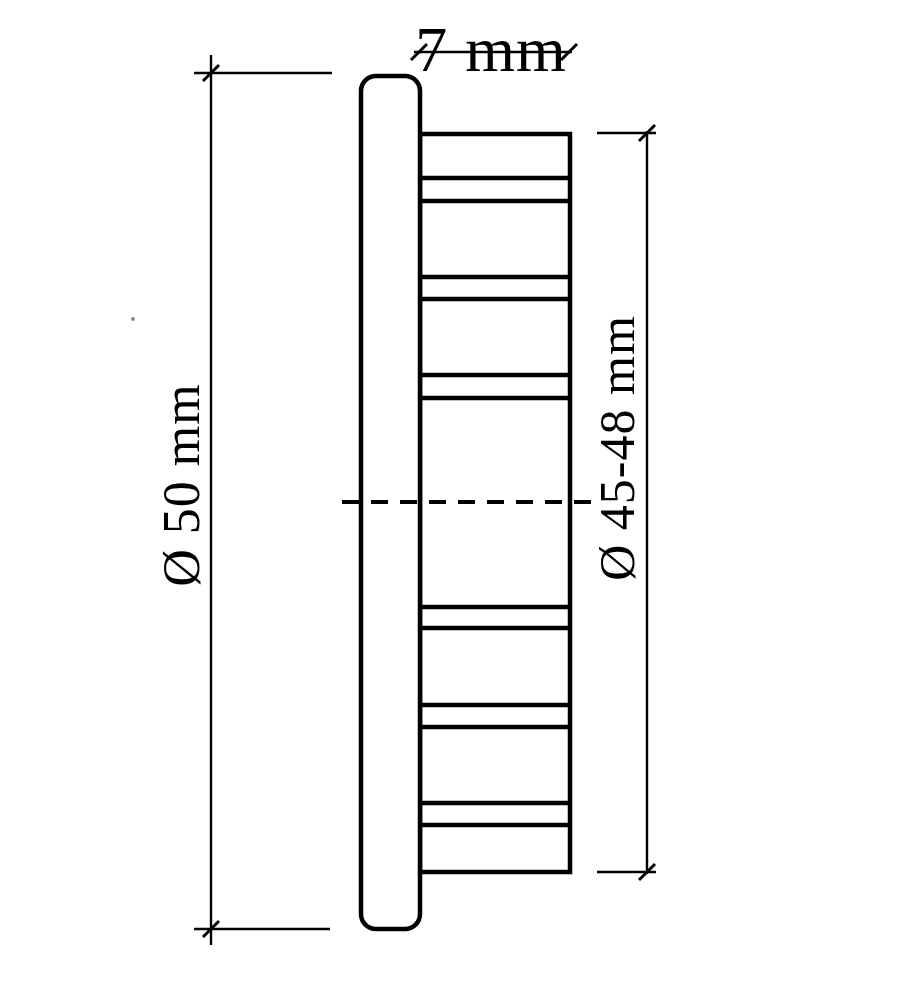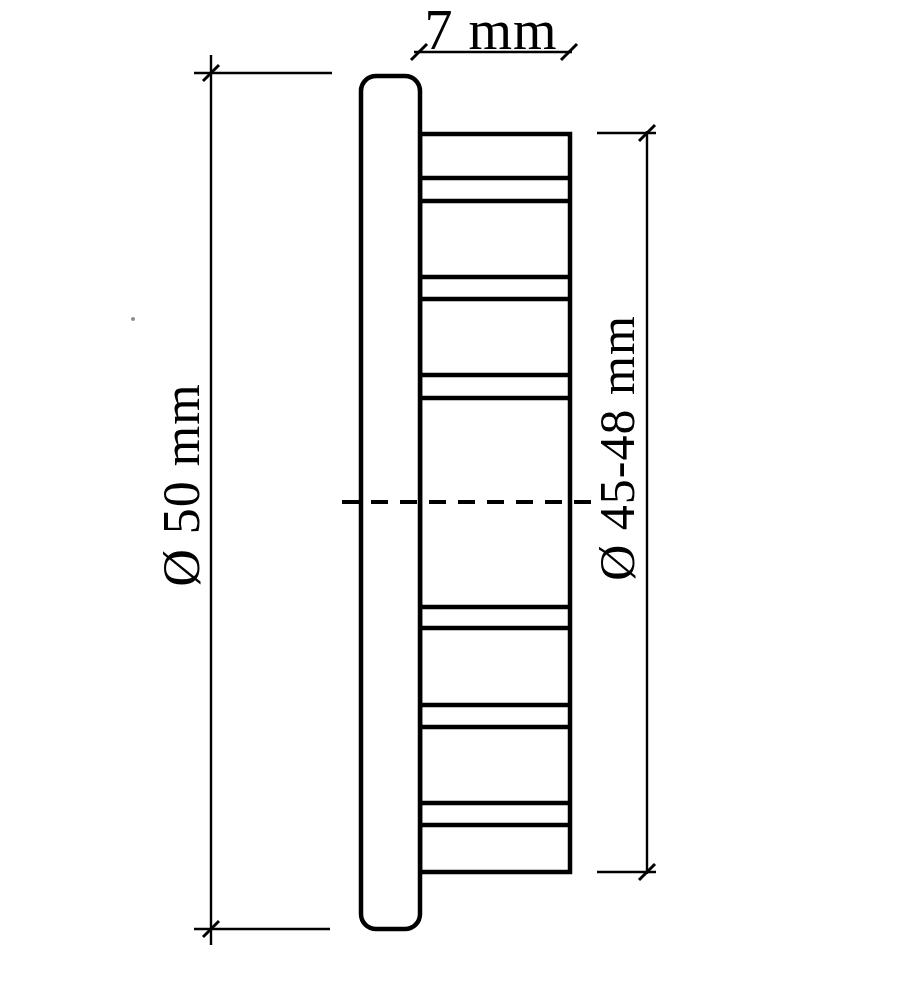--- a/index.html
+++ b/index.html
@@ -46,23 +46,23 @@
   }
   .dim-label {
     position: absolute;
     color: #000000;
     white-space: nowrap;
     line-height: 1;
     letter-spacing: 1px;
   }
   .top-label {
     left: 491px;
-    top: 2px;
+    top: 18px;
     transform: translateX(-50%);
-    font-size: 56px;
+    font-size: 64px;
   }
   .left-label {
     left: 182px;
     top: 485px;
     transform: translate(-50%, -50%) rotate(-90deg);
     font-size: 52px;
   }
   .right-label {
     left: 617px;
     top: 448px;

